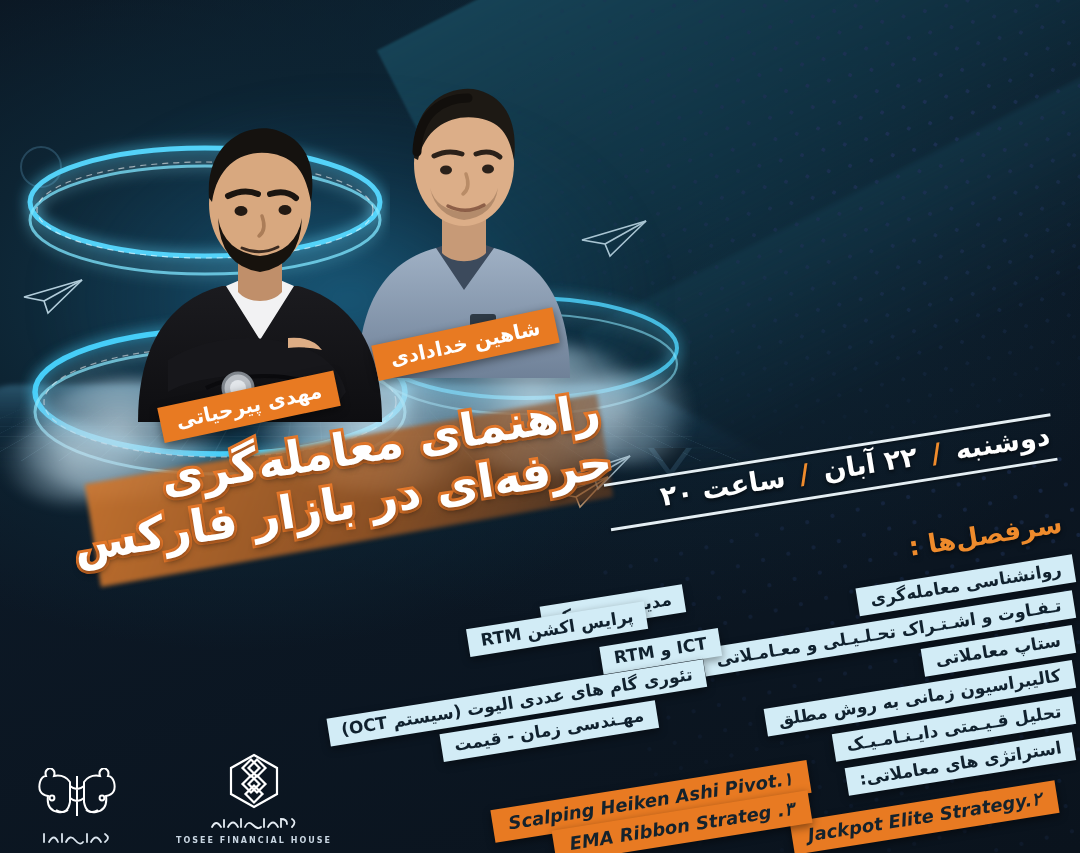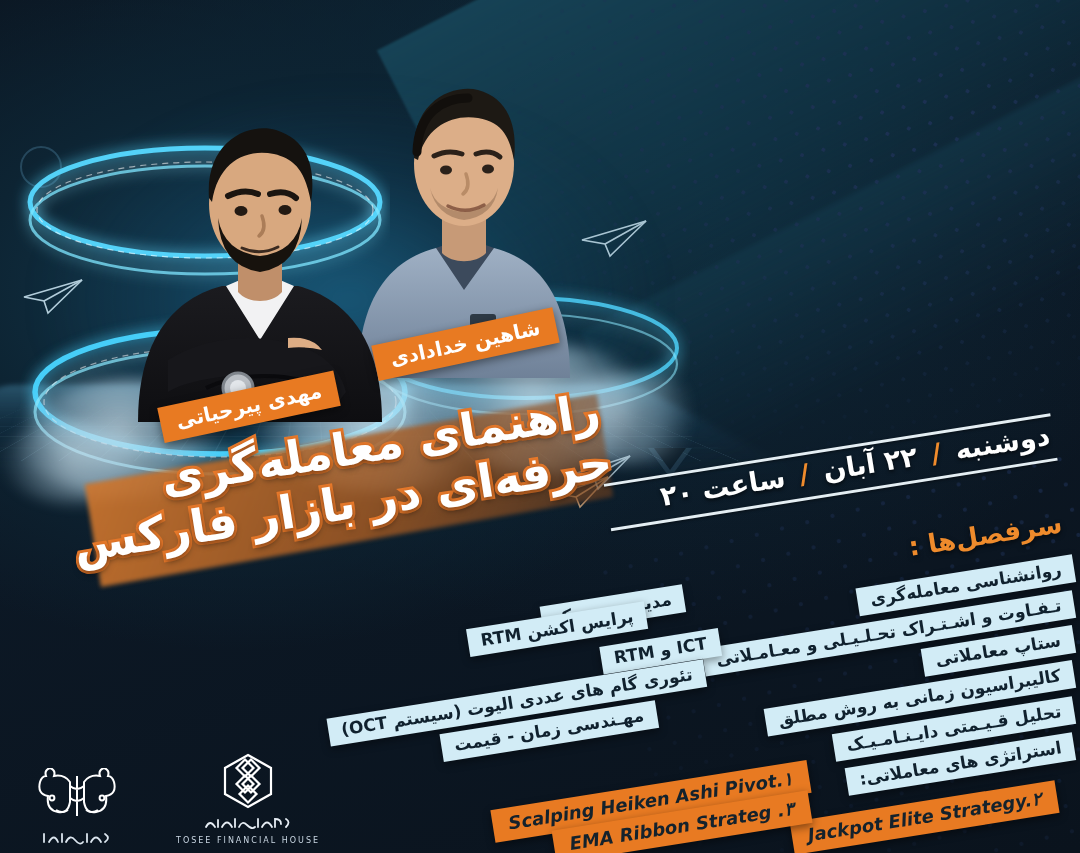--- a/index.html
+++ b/index.html
@@ -214,21 +214,21 @@
     font-weight:bold;
     font-size:18px;
     padding:5px 16px 7px;
     white-space:nowrap;
     direction:ltr;
     box-shadow:0 3px 9px rgba(0,0,0,.45);
     transform-origin:right center;transform:rotate(-9deg);
   }
 
   
-  #logos{position:absolute;left:34px;top:752px;display:flex;gap:56px;align-items:flex-end;}
+  #logos{position:absolute;left:34px;top:752px;display:flex;gap:56px;align-items:flex-end;font-weight:bold;}
   .logo{display:flex;flex-direction:column;align-items:center;gap:5px;}
   .logo-caption{color:#c9d6e2;font-size:8px;letter-spacing:2px;white-space:nowrap;}
 </style>
 </head>
 <body>
 
 <div id="poster">
 
   <div class="bg-base"></div>
   <div class="bg-band"></div>

